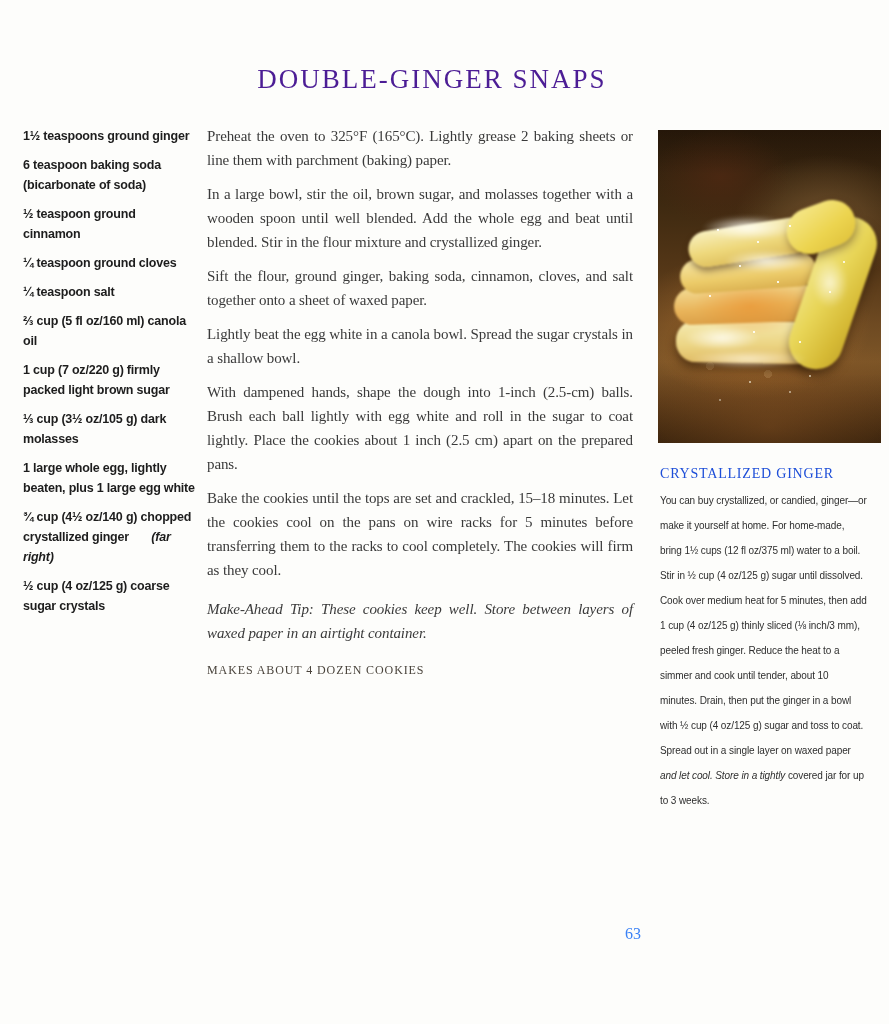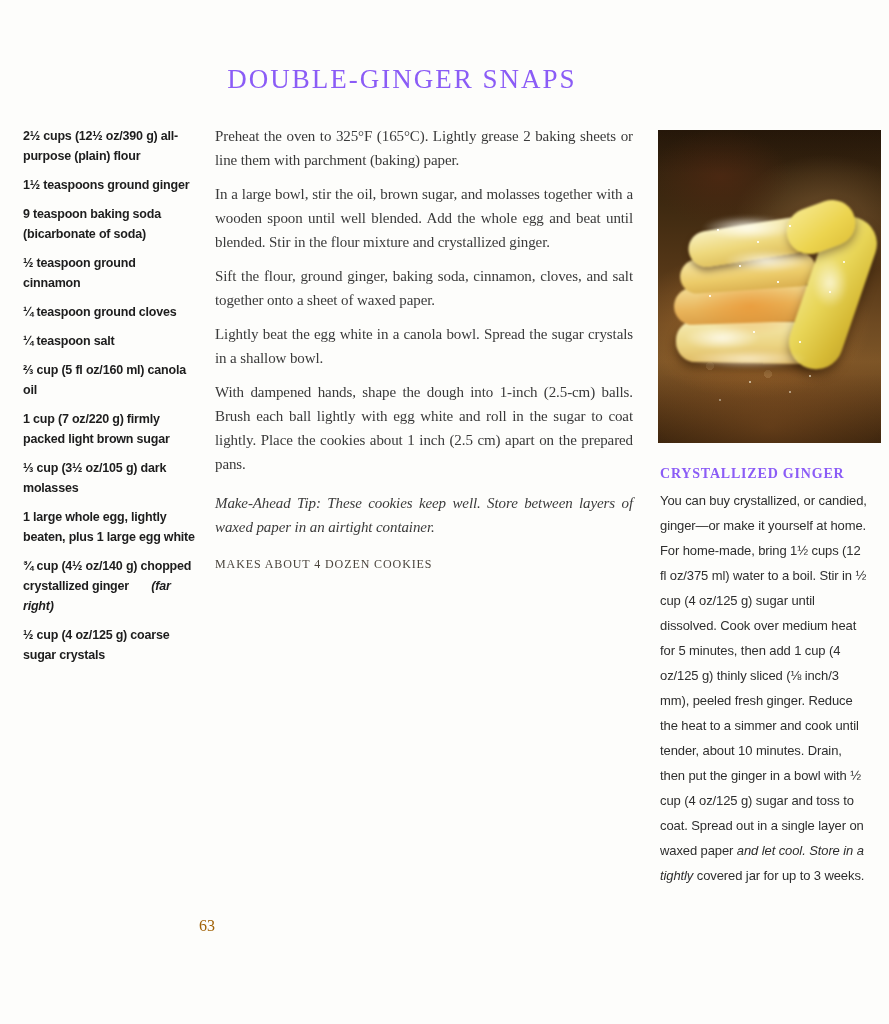--- a/index.html
+++ b/index.html
@@ -6,58 +6,58 @@
   body{
     width:889px;height:1024px;position:relative;
     background:#fdfdfb;
     font-family:"Liberation Serif", serif;
     -webkit-font-smoothing:antialiased;
   }
   .page{position:absolute;inset:0;overflow:hidden;}
 
   
   .title{
-    position:absolute;left:185px;top:64px;width:434px;margin:0;
+    position:absolute;left:215px;top:64px;width:434px;margin:0;
     text-align:center;font-weight:400;font-size:27px;letter-spacing:2px;
-    color:#8b5cf6;font-family:"Liberation Serif", serif;white-space:nowrap;
+    color:#4c1d95;font-family:"Liberation Serif", serif;white-space:nowrap;
   }
 
   
   .ingredients{
     position:absolute;left:23px;top:126px;width:172px;
     font-family:"Liberation Sans", sans-serif;
     font-size:12.5px;font-weight:700;line-height:20px;
     letter-spacing:-0.2px;color:#1d1d1d;
   }
   .ingredients p{margin:0 0 9px 0;}
   .ing-note{font-weight:700;font-style:italic;margin-left:19px;}
 
   
   .instructions{
     position:absolute;left:199px;top:124px;width:434px;
     font-size:15px;line-height:24px;color:#3a3a3a;
     letter-spacing:-0.1px;
   }
-  .instructions p{margin:0 0 10px 16px;text-align:justify;}
+  .instructions p{margin:0 0 10px 8px;text-align:justify;}
   .tip{font-style:italic;margin-top:15px !important;margin-bottom:13px !important;text-align:center;}
   .yield{
     font-size:12px;letter-spacing:0.9px;color:#4a443c;margin-top:13px !important;
     text-align:right;
   }
 
   
   .sidebar-heading{
     position:absolute;left:660px;top:466px;margin:0;width:223px;
-    font-weight:700;font-size:14px;letter-spacing:0.8px;color:#8b5cf6;
+    font-weight:400;font-size:14px;letter-spacing:0.8px;color:#1d4ed8;
     font-family:"Liberation Serif", serif;white-space:nowrap;
   }
   .sidebar-body{
     position:absolute;left:660px;top:488px;width:208px;margin:0;
     font-family:"Liberation Sans", sans-serif;
-    font-size:13px;font-weight:400;line-height:25px;color:#2e2e2e;
+    font-size:10px;font-weight:400;line-height:25px;color:#2e2e2e;
     letter-spacing:-0.1px;
   }
   .sidebar-body em{font-style:italic;}
 
   
   .photo{position:absolute;left:658px;top:130px;width:223px;height:313px;overflow:hidden;background:#51341a;}
   .photo *{position:absolute;}
   .photo-bg{inset:0;
     background:
       radial-gradient(100px 70px at 28% 15%, rgba(77,40,18,0.85), rgba(77,40,18,0) 70%),
@@ -110,52 +110,52 @@
     radial-gradient(2px 2px at 132px 262px, rgba(255,250,230,0.55) 50%, transparent 55%),
     radial-gradient(2px 2px at 62px 270px, rgba(255,250,230,0.5) 50%, transparent 55%),
     radial-gradient(2px 2px at 152px 246px, rgba(255,250,230,0.55) 50%, transparent 55%);
   }
   .vignette{inset:0;background:
     radial-gradient(150% 130% at 50% 42%, rgba(0,0,0,0) 52%, rgba(24,13,4,0.55) 100%),
     linear-gradient(180deg, rgba(20,10,2,0.28) 0%, rgba(20,10,2,0) 14%, rgba(20,10,2,0) 78%, rgba(30,16,4,0.4) 100%);}
 
   
   .folio{
-    position:absolute;left:199px;top:917px;width:434px;margin:0;
-    text-align:left;font-size:16px;color:#a16207;
+    position:absolute;left:199px;top:917px;width:434px;margin:8px;
+    text-align:right;font-size:16px;color:#3b82f6;
   }
 </style>
 </head>
 <body>
 
 <div class="page">
 
   <h1 class="title">DOUBLE-GINGER SNAPS</h1>
 
   <div class="ingredients">
-    <p><span>2½ cups (12½ oz/390 g) all-purpose (plain) flour</span><em class="ing-note"></em></p>
     <p><span>1½ teaspoons ground ginger</span><em class="ing-note"></em></p>
-    <p><span>9 teaspoon baking soda (bicarbonate of soda)</span><em class="ing-note"></em></p>
+    <p><span>6 teaspoon baking soda (bicarbonate of soda)</span><em class="ing-note"></em></p>
     <p><span>½ teaspoon ground cinnamon</span><em class="ing-note"></em></p>
     <p><span>¼ teaspoon ground cloves</span><em class="ing-note"></em></p>
     <p><span>¼ teaspoon salt</span><em class="ing-note"></em></p>
     <p><span>⅔ cup (5 fl oz/160 ml) canola oil</span><em class="ing-note"></em></p>
     <p><span>1 cup (7 oz/220 g) firmly packed light brown sugar</span><em class="ing-note"></em></p>
     <p><span>⅓ cup (3½ oz/105 g) dark molasses</span><em class="ing-note"></em></p>
     <p><span>1 large whole egg, lightly beaten, plus 1 large egg white</span><em class="ing-note"></em></p>
     <p><span>¾ cup (4½ oz/140 g) chopped crystallized ginger </span><em class="ing-note">(far right)</em></p>
     <p><span>½ cup (4 oz/125 g) coarse sugar crystals</span><em class="ing-note"></em></p>
   </div>
 
   <div class="instructions">
     <p>Preheat the oven to 325°F (165°C). Lightly grease 2 baking sheets or line them with parchment (baking) paper.</p>
     <p>In a large bowl, stir the oil, brown sugar, and molasses together with a wooden spoon until well blended. Add the whole egg and beat until blended. Stir in the flour mixture and crystallized ginger.</p>
     <p>Sift the flour, ground ginger, baking soda, cinnamon, cloves, and salt together onto a sheet of waxed paper.</p>
     <p>Lightly beat the egg white in a canola bowl. Spread the sugar crystals in a shallow bowl.</p>
     <p>With dampened hands, shape the dough into 1-inch (2.5-cm) balls. Brush each ball lightly with egg white and roll in the sugar to coat lightly. Place the cookies about 1 inch (2.5 cm) apart on the prepared pans.</p>
+    <p>Bake the cookies until the tops are set and crackled, 15–18 minutes. Let the cookies cool on the pans on wire racks for 5 minutes before transferring them to the racks to cool completely. The cookies will firm as they cool.</p>
     <p class="tip">Make-Ahead Tip: These cookies keep well. Store between layers of waxed paper in an airtight container.</p>
     <p class="yield">MAKES ABOUT 4 DOZEN COOKIES</p>
   </div>
 
   <div class="photo">
     <div class="photo-bg"></div>
     <div class="bokeh"></div>
     <div class="slices">
       <div class="slice sD"></div>
       <div class="slice sC"></div>

